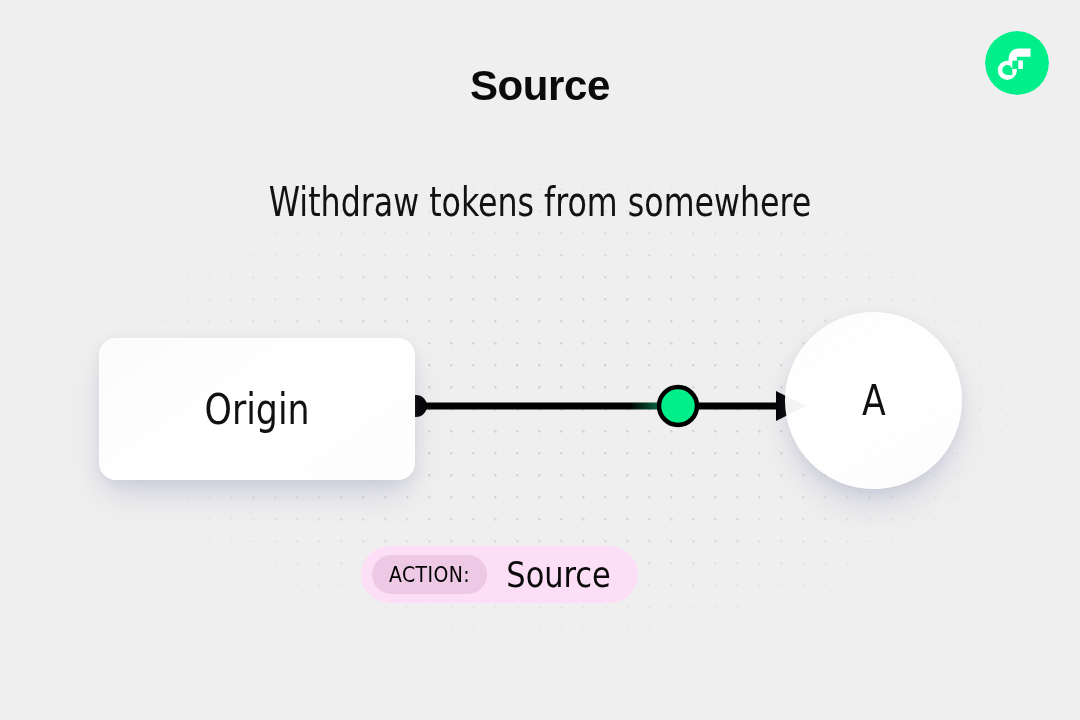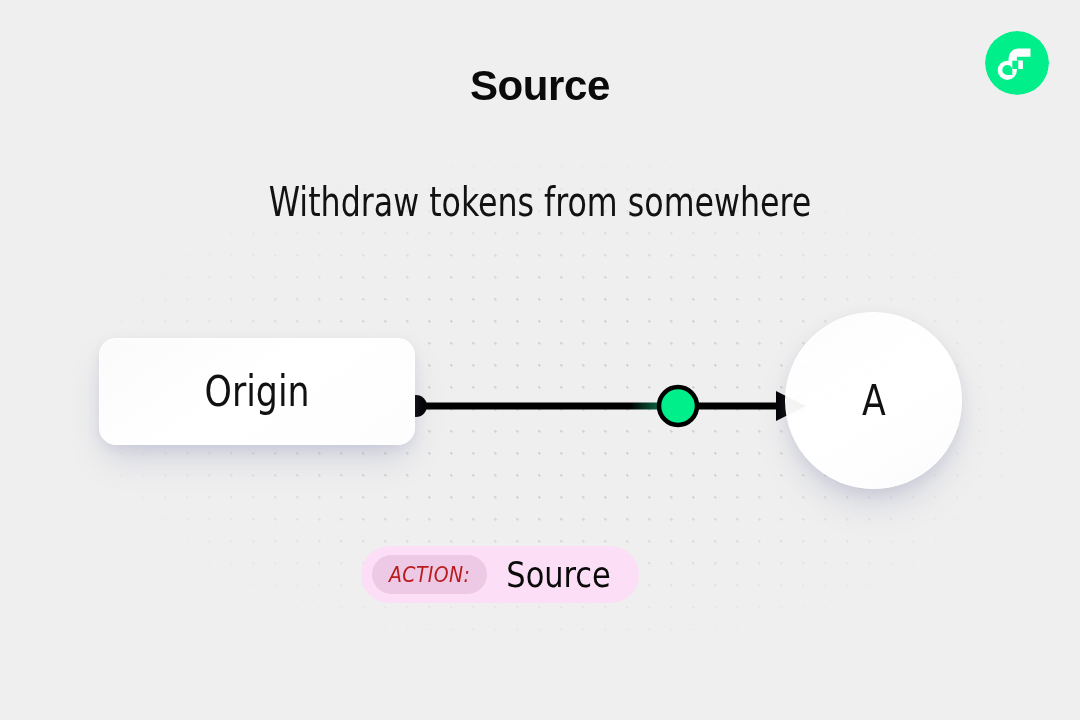--- a/index.html
+++ b/index.html
@@ -46,21 +46,21 @@
 
   
   #logo {
     position:absolute; left:985px; top:31px;
     width:64px; height:64px; border-radius:50%;
   }
 
   
   #origin-node {
     position:absolute; left:99px; top:338px;
-    width:316px; height:107px;
+    width:316px; height:142px;
     border-radius:17px;
     background:linear-gradient(145deg,#fbfbfc 0%,#ffffff 48%,#fdfdfe 100%);
     border:1.5px solid #ffffff;
     box-shadow:0 18px 34px -8px rgba(120,126,168,0.30),
                0 4px 12px rgba(120,126,168,0.12);
     display:flex; align-items:center; justify-content:center;text-align:right;
   }
   #origin-label {
     font-size:42px; color:#111; font-weight:400;
     font-family:"Liberation Sans Narrow","DejaVu Sans Condensed","Liberation Sans", sans-serif;
@@ -144,17 +144,17 @@
 
   <div id="origin-node">
     <span id="origin-label">Origin</span>
   </div>
 
   <div id="a-node">
     <span id="a-label">A</span>
   </div>
 
   <div id="action-badge" style="background: rgb(252, 223, 246);">
-    <span id="action-key" style="background: rgb(238, 201, 229); color: #b91c1c; font-style: italic;">ACTION:</span>
+    <span id="action-key" style="background: rgb(238, 201, 229); color: #000000;">ACTION:</span>
     <span id="action-value" style="color: rgb(10, 10, 10);">Source</span>
   </div>
 
 </div>
 
 </body></html>

